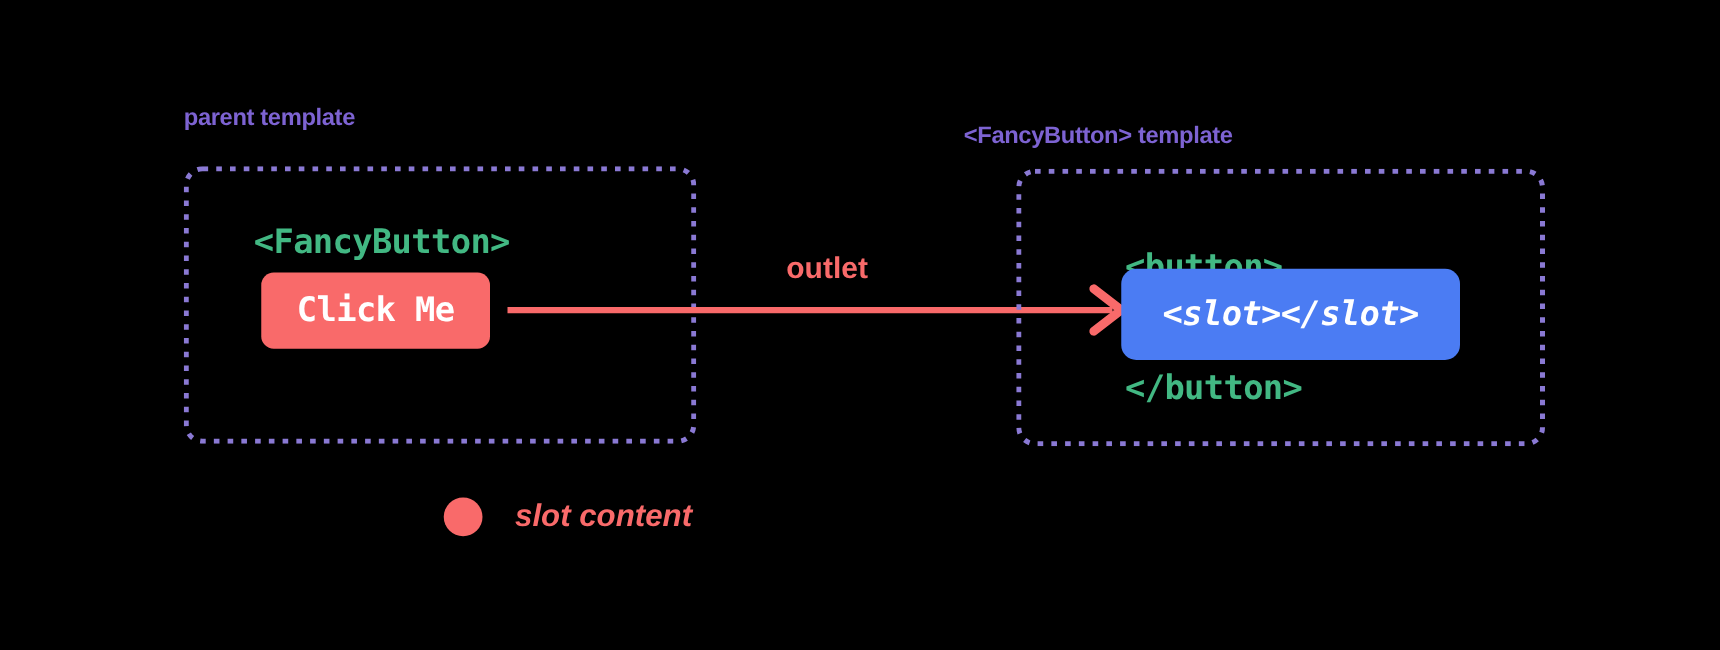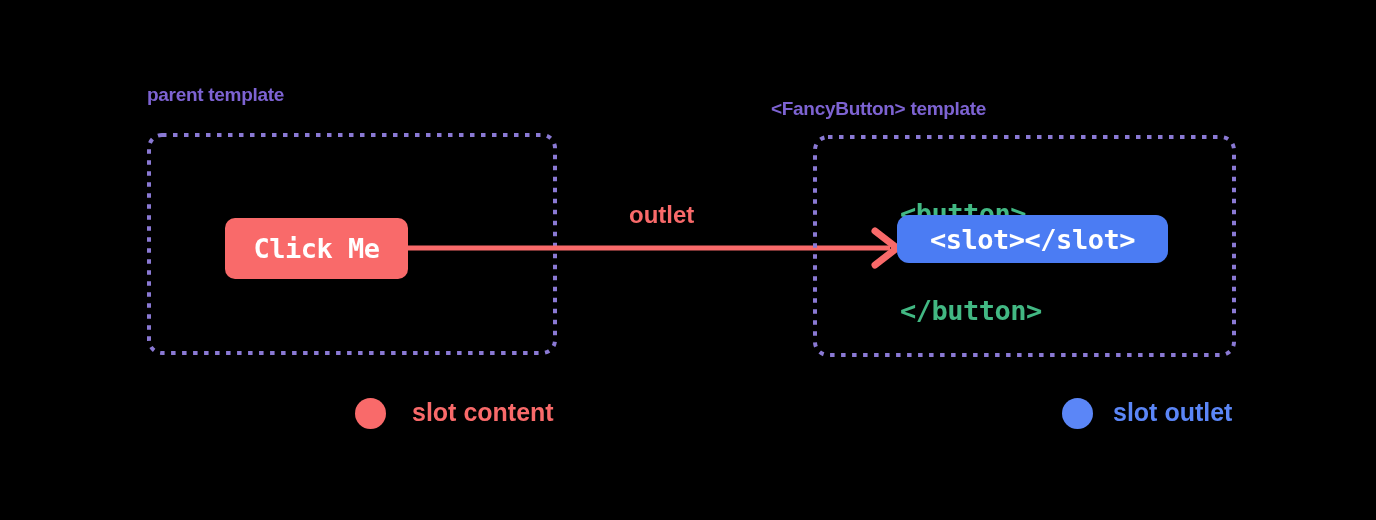--- a/index.html
+++ b/index.html
@@ -62,25 +62,26 @@
     left: 629px;
     top: 201px;
     font-size: 24px;
     font-weight: bold;
     color: var(--red);
     white-space: nowrap;
   }
   .legend {
     position: absolute;
     display: flex;
-    align-items: flex-start;
+    align-items: center;
     height: 31px;
     font-size: 25px;
     font-weight: bold;
     white-space: nowrap;
+    font-style: italic;
   }
   .legend .dot {
     width: 31px;
     height: 31px;
     border-radius: 50%;
     flex: 0 0 auto;
   }
   .legend-left { left: 355px; top: 398px; color: var(--red); }
   .legend-left .dot { background: var(--red); margin-right: 26px; }
   .legend-right { left: 1062px; top: 398px; color: var(--blue_light); }
@@ -90,42 +91,39 @@
 <body>
 
 <div class="canvas">
 
   <div class="panel-title" style="left:147px; top:84px;">parent template</div>
 
   <div class="panel" style="left:147px; top:133px; width:410px; height:222px;">
     <svg class="border" width="410" height="222">
       <rect x="2" y="2" width="406" height="218" rx="13" fill="none" stroke="var(--purple_border)" stroke-width="4" stroke-dasharray="4.5 6.5"></rect>
     </svg>
-    <div class="chip red" style="left:78px; top:85px; width:183px; height:61px;">Click Me</div>
+    <div class="code" style="left:56px; top:176px; top:45px;">&lt;FancyButton&gt;</div>
+    <div class="chip red" style="left:62px; top:85px; width:183px; height:61px;">Click Me</div>
   </div>
 
   <svg class="arrow-svg" width="500" height="52">
     <line x1="2" y1="26" x2="486" y2="26" stroke="var(--red)" stroke-width="5"></line>
     <path d="M471 9 L493 26 L471 43" fill="none" stroke="var(--red)" stroke-width="7" stroke-linecap="round" stroke-linejoin="round"></path>
   </svg>
   <div class="arrow-label">outlet</div>
 
   <div class="panel-title" style="left:771px; top:84px;margin-top:14px;">&lt;FancyButton&gt; template</div>
 
   <div class="panel" style="left:813px; top:135px; width:423px; height:222px;">
     <svg class="border" width="423" height="222">
       <rect x="2" y="2" width="419" height="218" rx="13" fill="none" stroke="var(--purple_border)" stroke-width="4" stroke-dasharray="4.5 6.5"></rect>
     </svg>
     <div class="code" style="left:87px; top:43px;margin-top:20px;">&lt;button&gt;</div>
-    <div class="chip blue" style="left:84px; top:80px; width:271px; height:48px;">&lt;slot&gt;&lt;/slot&gt;</div>
+    <div class="chip blue" style="left:84px; top:80px; width:271px; height:73px;font-style:italic;">&lt;slot&gt;&lt;/slot&gt;</div>
     <div class="code" style="left:87px; top:160px;">&lt;/button&gt;</div>
   </div>
 
   <div class="legend legend-left">
     <span class="dot"></span>
     <span>slot content</span>
   </div>
-  <div class="legend legend-right">
-    <span class="dot"></span>
-    <span>slot outlet</span>
-  </div>
 
 </div>
 
 </body></html>

